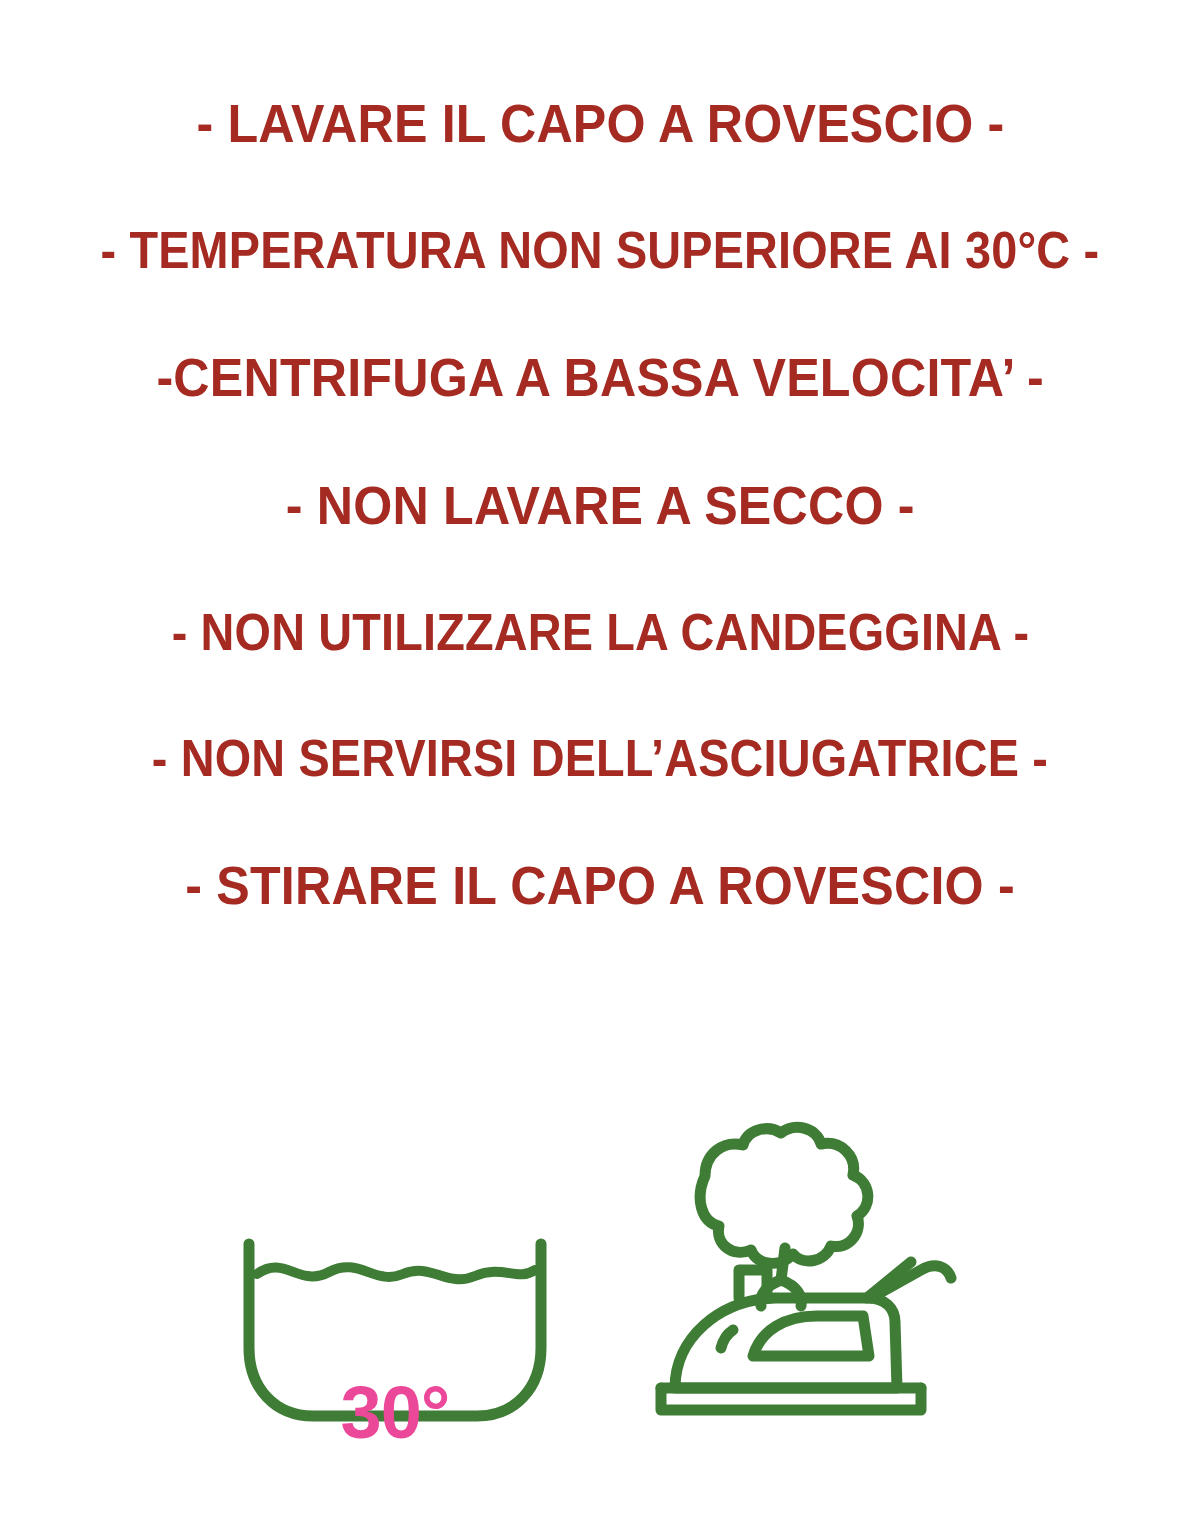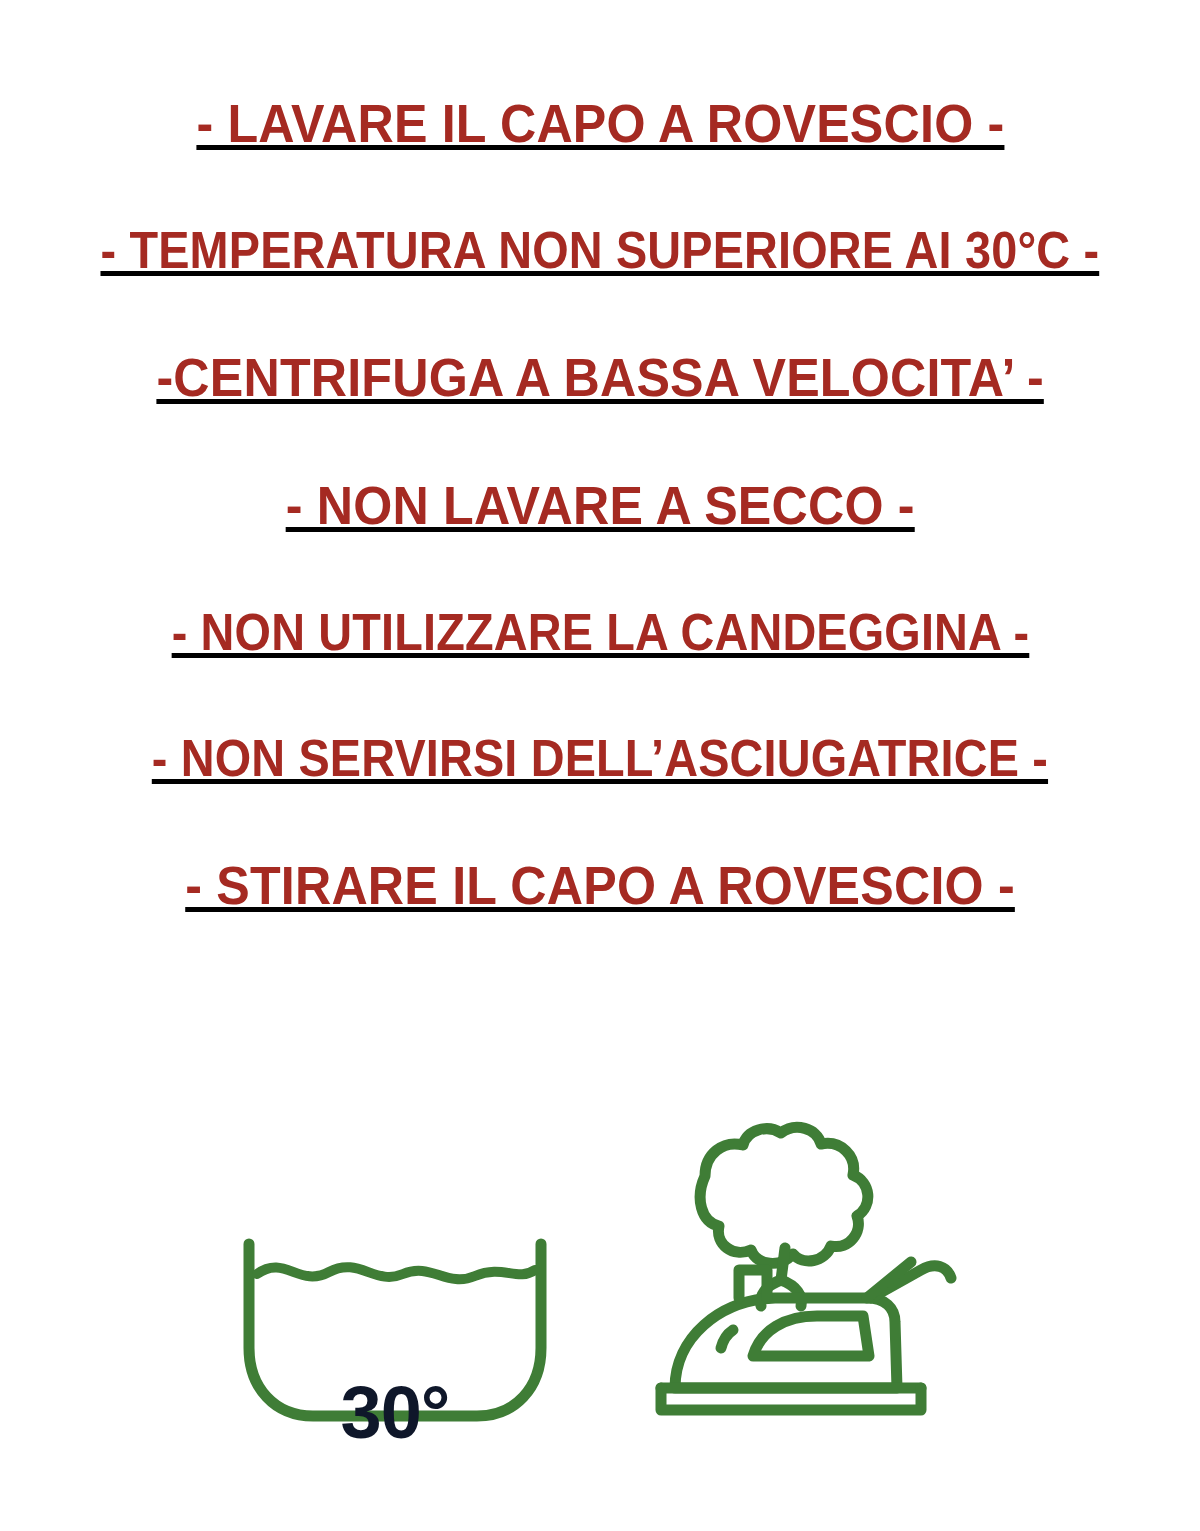--- a/index.html
+++ b/index.html
@@ -17,21 +17,20 @@
   }
 
   .instructions {
     position: absolute;
     top: 96px;
     left: 0;
     width: 1200px;
     display: flex;
     flex-direction: column;
     align-items: center;
-    text-decoration: underline;
   }
 
   .care-line {
     color: #a52a22;
     font-family: "Liberation Sans", sans-serif;
     font-weight: bold;
     font-stretch: condensed;
     font-size: 54px;
     line-height: 1.0;
     letter-spacing: 0.2px;
@@ -62,21 +61,21 @@
   }
   .symbol svg {
     display: block;
   }
   .wash-temp-label {
     position: absolute;
     left: 0;
     right: 0;
     top: 140px;
     text-align: center;
-    color: #0f172a;
+    color: #ec4899;
     font-family: "Liberation Sans", sans-serif;
     font-weight: bold;
     font-size: 74px;
     letter-spacing: -1px;
     pointer-events: none;
   }
 </style>
 </head>
 <body>
 

